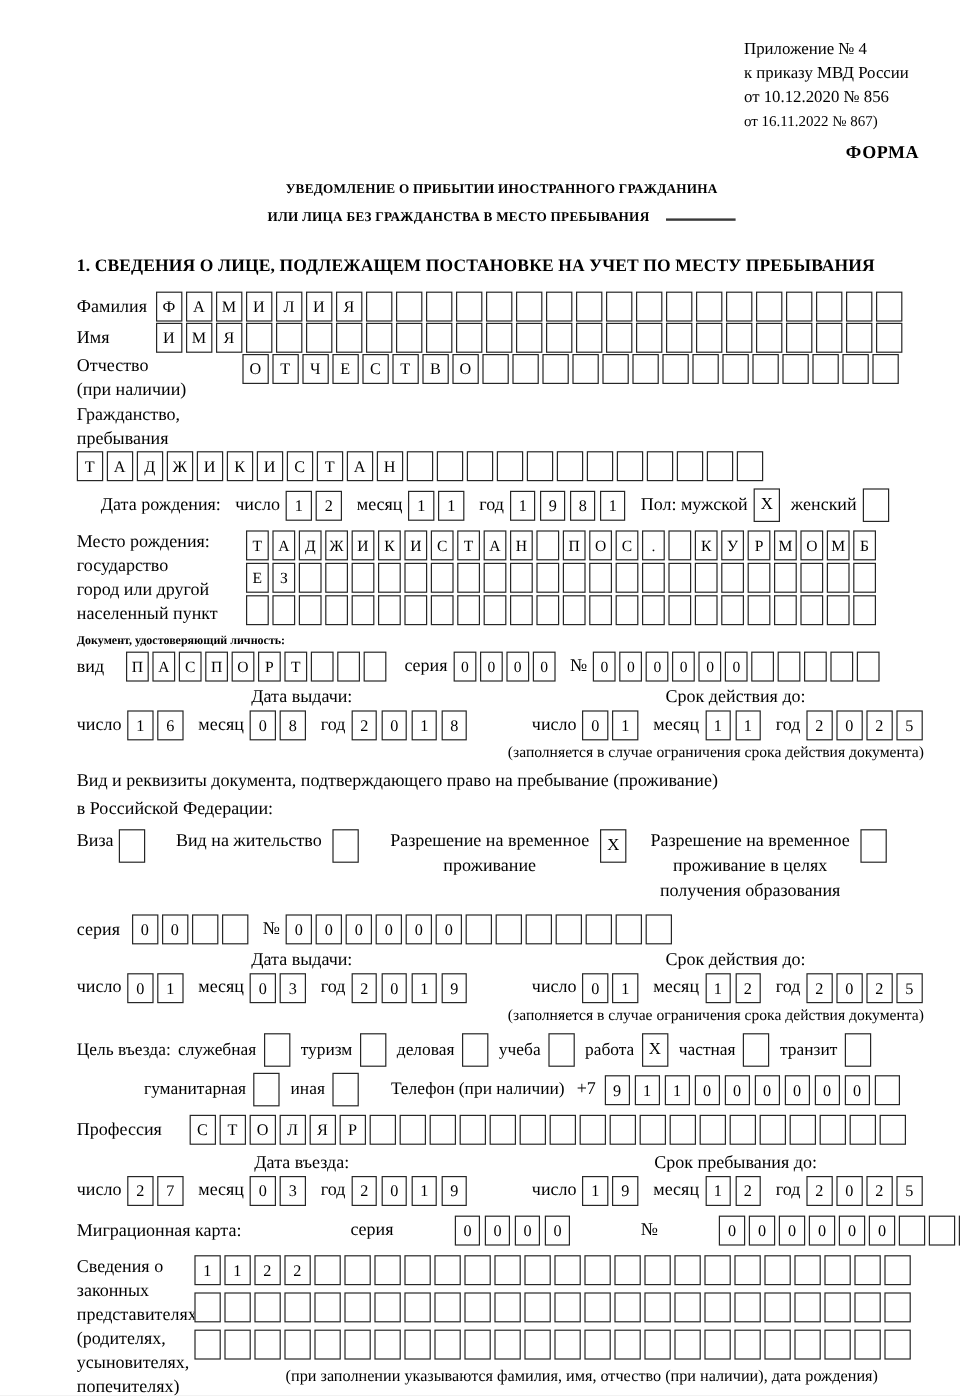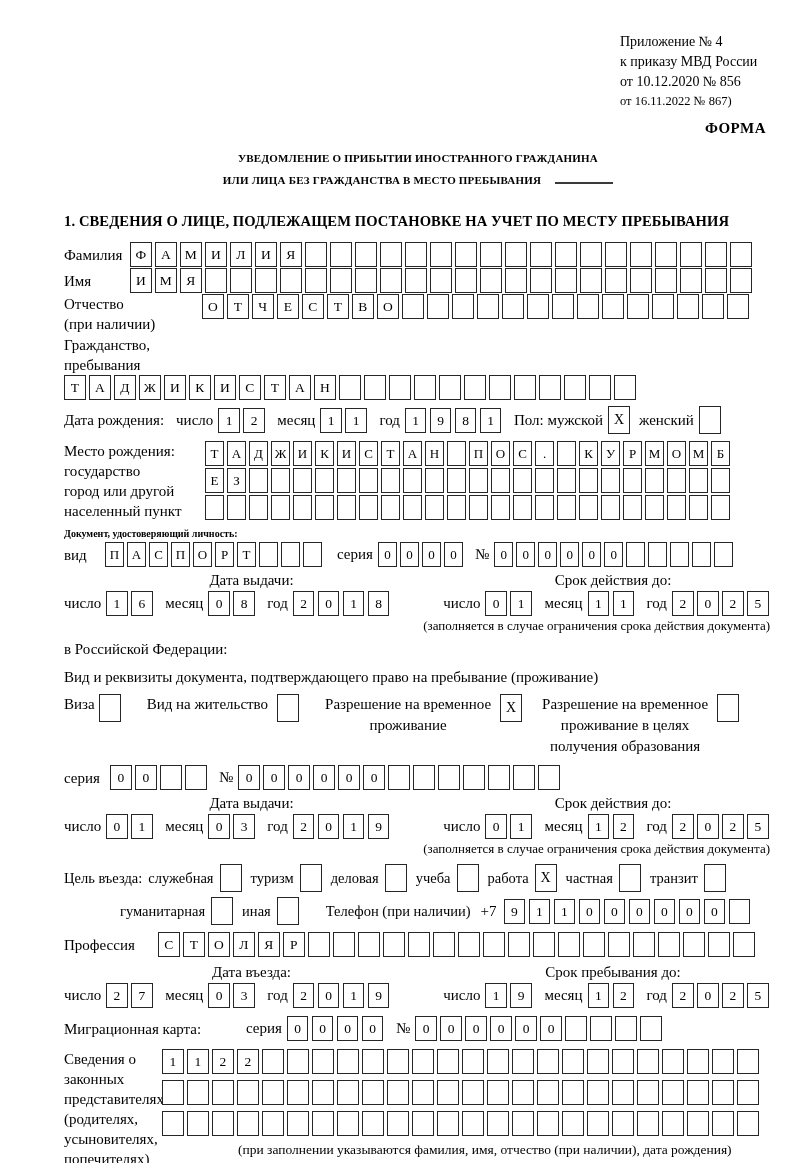--- a/index.html
+++ b/index.html
@@ -196,21 +196,21 @@
         <span class="cell"></span>
         <span class="cell"></span>
         <span class="cell"></span>
         <span class="cell"></span>
         <span class="cell"></span>
         <span class="cell"></span>
         <span class="cell"></span>
       </span>
   </div>
 
-  <div class="row" style="margin-top:6px;">
+  <div class="row" style="margin-top:6px;margin-left:20px;">
     <span class="lbl" style="margin-right:12px;">Дата рождения:</span>
     <span class="dlabel first">число</span>
     <span class="boxes">
         <span class="cell">1</span>
         <span class="cell">2</span>
       </span>
     <span class="dlabel">месяц</span>
     <span class="boxes">
         <span class="cell">1</span>
         <span class="cell">1</span>
@@ -397,22 +397,22 @@
       <span class="boxes">
           <span class="cell">2</span>
           <span class="cell">0</span>
           <span class="cell">2</span>
           <span class="cell">5</span>
         </span>
     </span>
   </div>
   <div class="note">(заполняется в случае ограничения срока действия документа)</div>
 
+  <div class="intro">Вид и реквизиты документа, подтверждающего право на пребывание (проживание)</div>
   <div class="intro" style="margin-top:0;">в Российской Федерации:</div>
-  <div class="intro">Вид и реквизиты документа, подтверждающего право на пребывание (проживание)</div>
 
   <div class="permits">
     <span class="p-item">
       <span class="p-text">Виза</span>
       <span class="boxes p-box" style="margin-left:4px;">
           <span class="checkbox"></span>
         </span>
     </span>
     <span class="p-item" style="margin-left:26px;">
       <span class="p-text">Вид на жительство</span>
@@ -636,21 +636,21 @@
       <span class="dlabel">год</span>
       <span class="boxes">
           <span class="cell">2</span>
           <span class="cell">0</span>
           <span class="cell">2</span>
           <span class="cell">5</span>
         </span>
     </span>
   </div>
 
-  <div class="row" style="margin-top:8px;">
+  <div class="row" style="margin-top:8px;gap:46px;">
     <span class="lbl" style="width:160px;">Миграционная карта:</span>
     <span class="dlabel" style="margin-left:22px;">серия</span>
     <span class="boxes">
         <span class="cell">0</span>
         <span class="cell">0</span>
         <span class="cell">0</span>
         <span class="cell">0</span>
       </span>
     <span class="dlabel">№</span>
     <span class="boxes">

